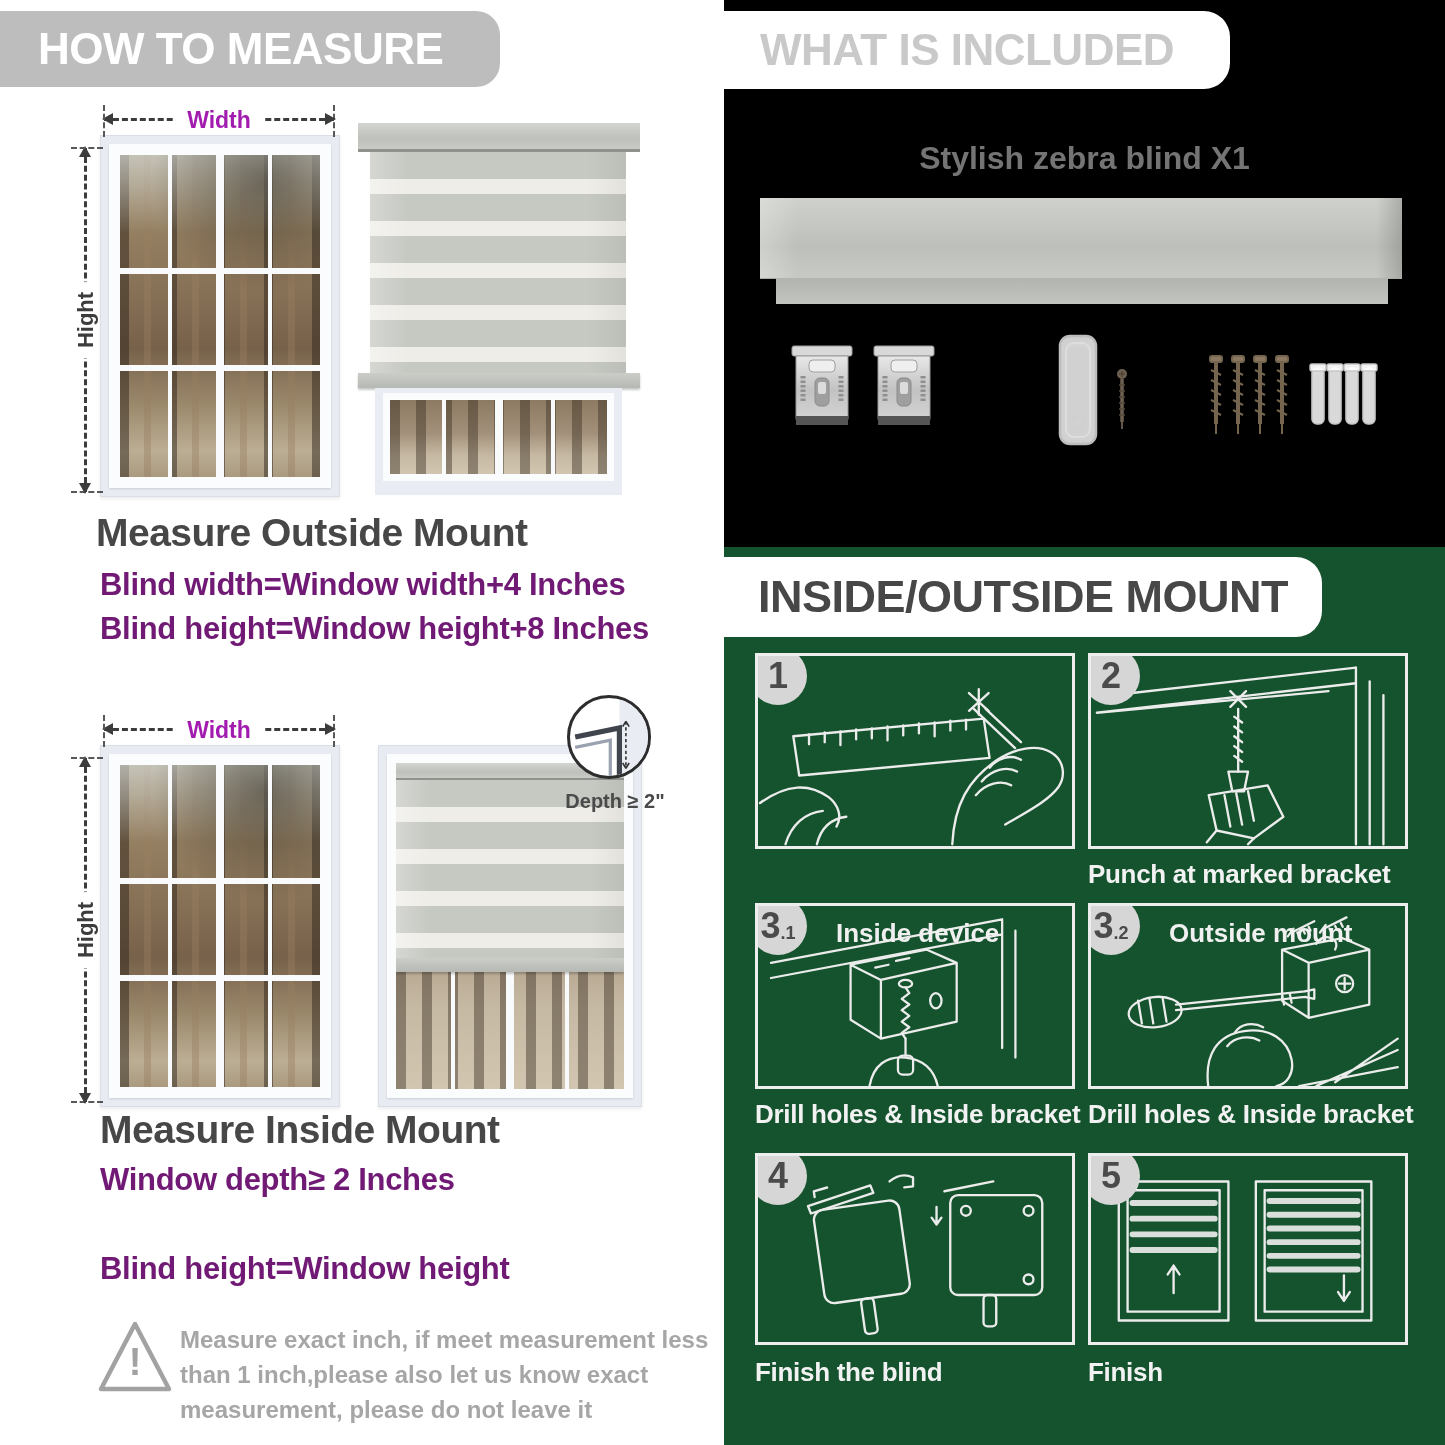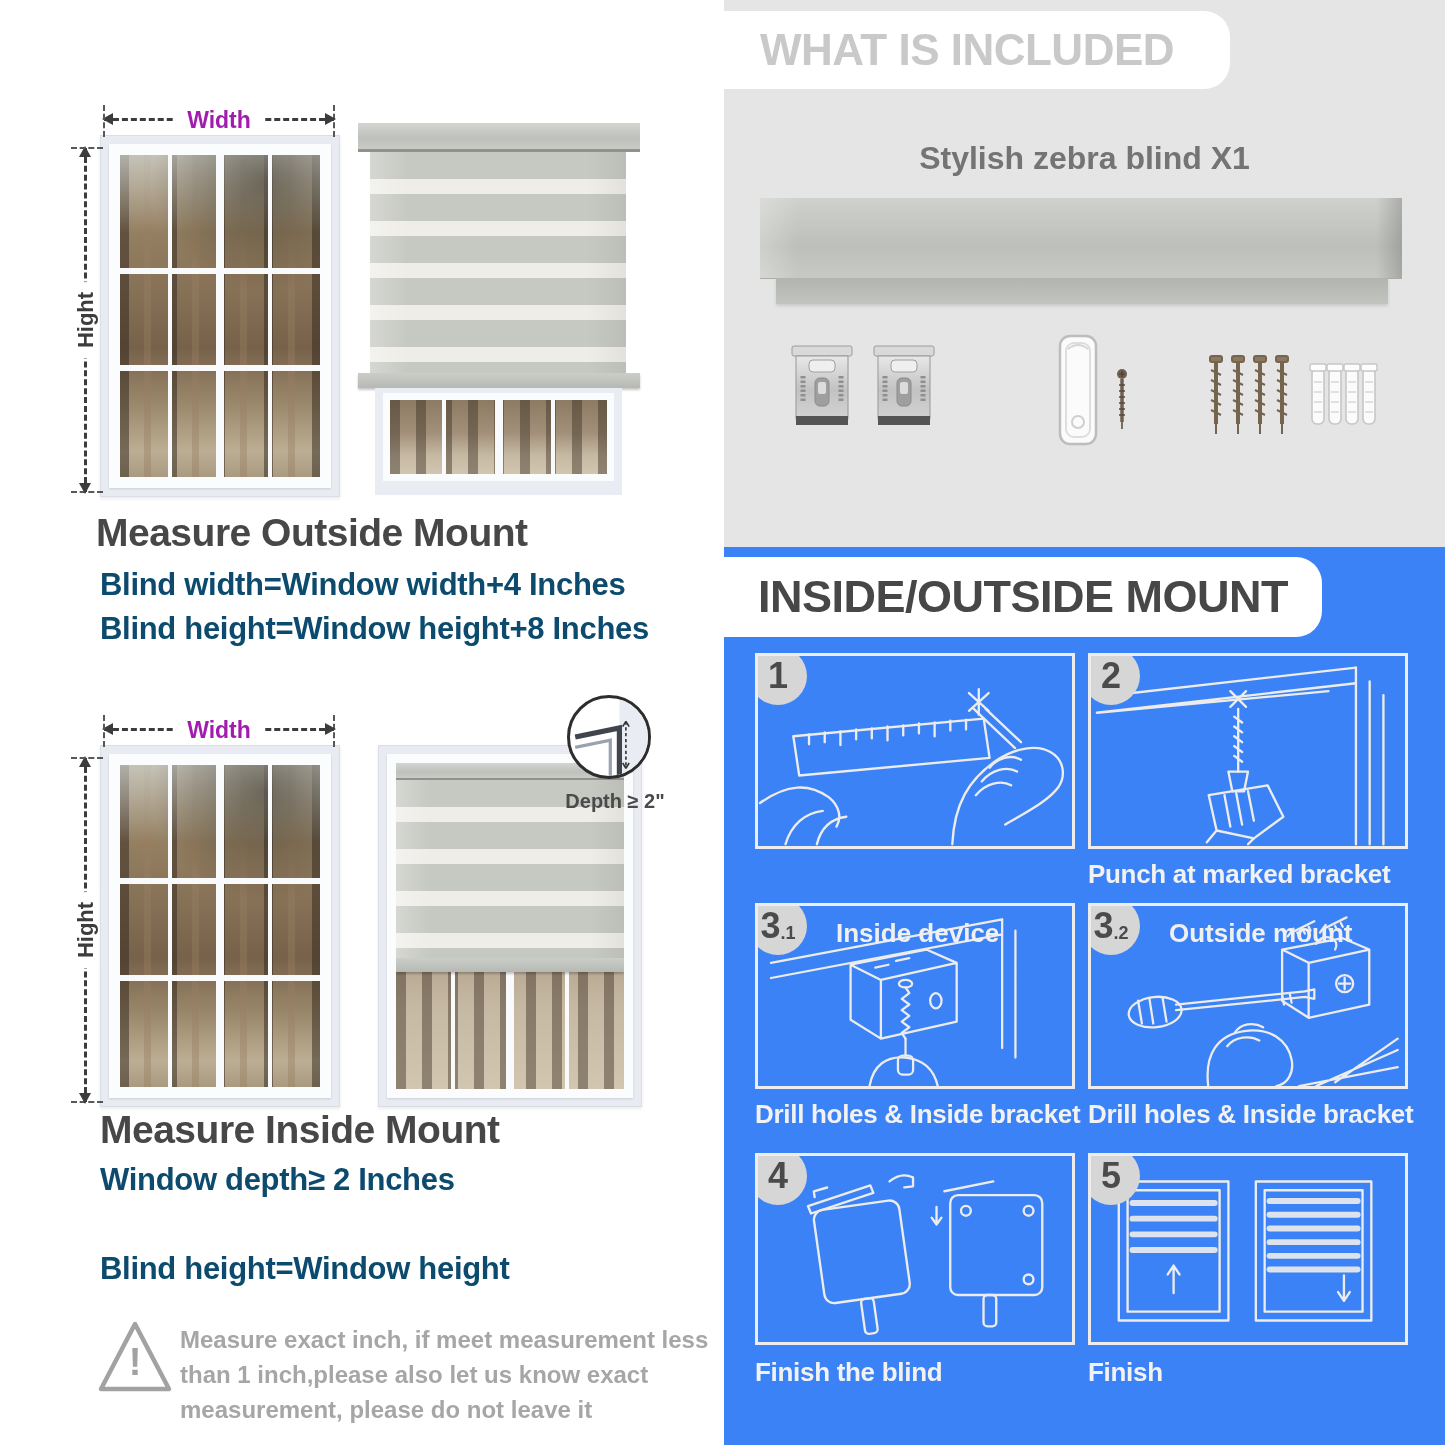--- a/index.html
+++ b/index.html
@@ -14,21 +14,21 @@
     line-height:76px;padding-left:38px;letter-spacing:-0.5px;}
   .banner-included{left:0;top:11px;width:506px;height:78px;background:#fff;
     border-radius:0 26px 26px 0;color:#c9c9c9;font-size:44px;font-weight:bold;
     line-height:78px;padding-left:36px;letter-spacing:-0.5px;}
   .banner-mount{left:0;top:10px;width:598px;height:80px;background:#fff;
     border-radius:0 26px 26px 0;color:#474747;font-size:45px;font-weight:bold;
     line-height:80px;padding-left:34px;letter-spacing:-0.5px;}
 
   
   .h-title{font-size:39px;font-weight:bold;color:#474747;letter-spacing:-0.5px;}
-  .h-line{font-size:31px;font-weight:bold;color:#0c4a6e;letter-spacing:-0.3px;}
+  .h-line{font-size:31px;font-weight:bold;color:#701a75;letter-spacing:-0.3px;}
   .warn-line{font-size:24px;font-weight:bold;color:#a6a6a6;line-height:35px;}
 
   
   .harrow{position:absolute;border-top:3px dashed #3c3c3c;}
   .harrow:before,.harrow:after{content:"";position:absolute;top:-8px;width:0;height:0;
     border:6px solid transparent;}
   .harrow:before{left:-2px;border-right:11px solid #3c3c3c;border-left:0;}
   .harrow:after{right:-2px;border-left:11px solid #3c3c3c;border-right:0;}
   .harrow .tick{position:absolute;top:-16px;height:32px;border-left:2px dashed #585858;}
   .harrow .t1{left:-1px}.harrow .t2{right:-1px}
@@ -61,22 +61,22 @@
 
   
   .stripes{background:
     linear-gradient(90deg, rgba(255,255,255,.28), rgba(255,255,255,0) 15%, rgba(255,255,255,0) 85%, rgba(0,0,0,.05)),
     repeating-linear-gradient(180deg,#c6c8c2 0 27px,#eeede8 27px 42px);}
   .cassette{background:linear-gradient(180deg,#d3d5d0 0%,#bec1bb 60%,#c9ccc6 100%);
     border-bottom:3px solid #90938d;}
   .rail{background:linear-gradient(180deg,#cbcec8,#b6b9b3);box-shadow:0 2px 2px rgba(0,0,0,.22);}
 
   
-  .right-top{left:724px;top:0;width:721px;height:547px;background:#e5e5e5;}
-  .right-bottom{left:724px;top:547px;width:721px;height:898px;background:#3b82f6;}
+  .right-top{left:724px;top:0;width:721px;height:547px;background:#000000;}
+  .right-bottom{left:724px;top:547px;width:721px;height:898px;background:#14532d;}
   .subtitle{left:0;top:140px;width:100%;text-align:center;font-size:32px;font-weight:bold;color:#747474;}
   .item-label{position:absolute;top:452px;font-size:29px;font-weight:bold;color:#6d6d6d;text-align:center;}
 
   
   .step-panel{position:absolute;width:320px;border:3px solid #ededed;overflow:hidden;}
   .badge{position:absolute;top:-9px;left:-9px;width:58px;height:58px;border-radius:50%;
     background:#d6d6d6;color:#4b4b4b;display:flex;align-items:center;justify-content:center;
     font-weight:bold;font-size:36px;}
   .badge .sub{font-size:18px;margin-top:14px;}
   .inner-label{position:absolute;left:78px;top:12px;font-size:26px;font-weight:bold;color:#f0f0f0;}
@@ -90,20 +90,21 @@
   .depth-label{left:540px;top:790px;width:150px;text-align:center;font-size:20px;
     font-weight:bold;color:#4a4a4a;z-index:6;}
   .warn-tri{left:95px;top:1317px;width:80px;height:82px;}
   .excl{left:121px;top:1341px;width:28px;text-align:center;font-size:38px;font-weight:bold;color:#a2a2a2;}
 </style>
 </head>
 <body>
 
 <div class="page">
 
+  <div class="abs banner-left">HOW TO MEASURE</div>
 
   <div class="win" style="left:100px;top:135px;width:240px;height:362px">
     <div class="win-frame">
       <div class="glass">
         <i class="mv" style="left:calc(25% - 2px);width:4px"></i>
         <i class="mv" style="left:calc(50% - 4px);width:8px"></i>
         <i class="mv" style="left:calc(75% - 2px);width:4px"></i>
         <i class="mh" style="top:calc(36% - 3px)"></i>
         <i class="mh" style="top:calc(66% - 3px)"></i>
       </div>

